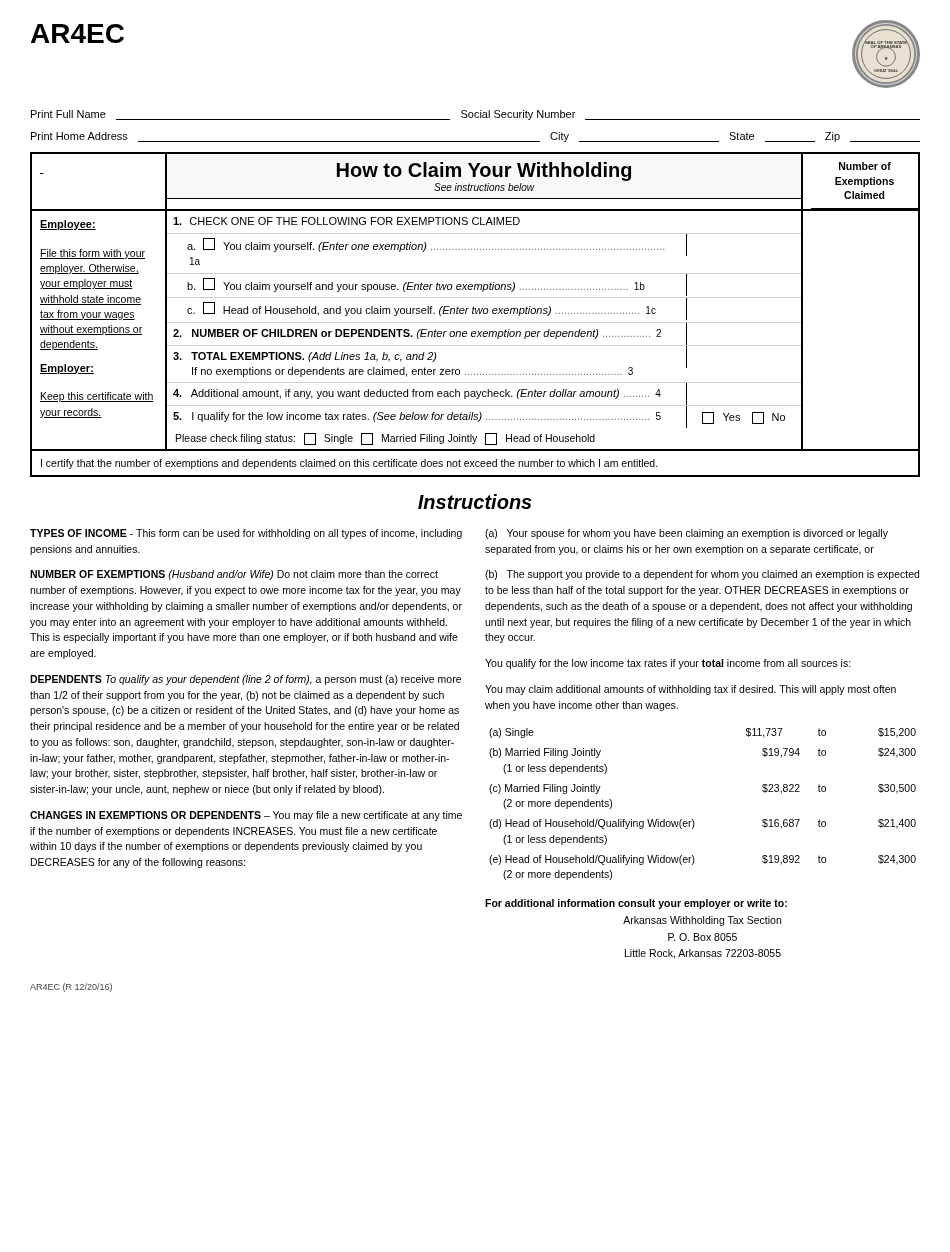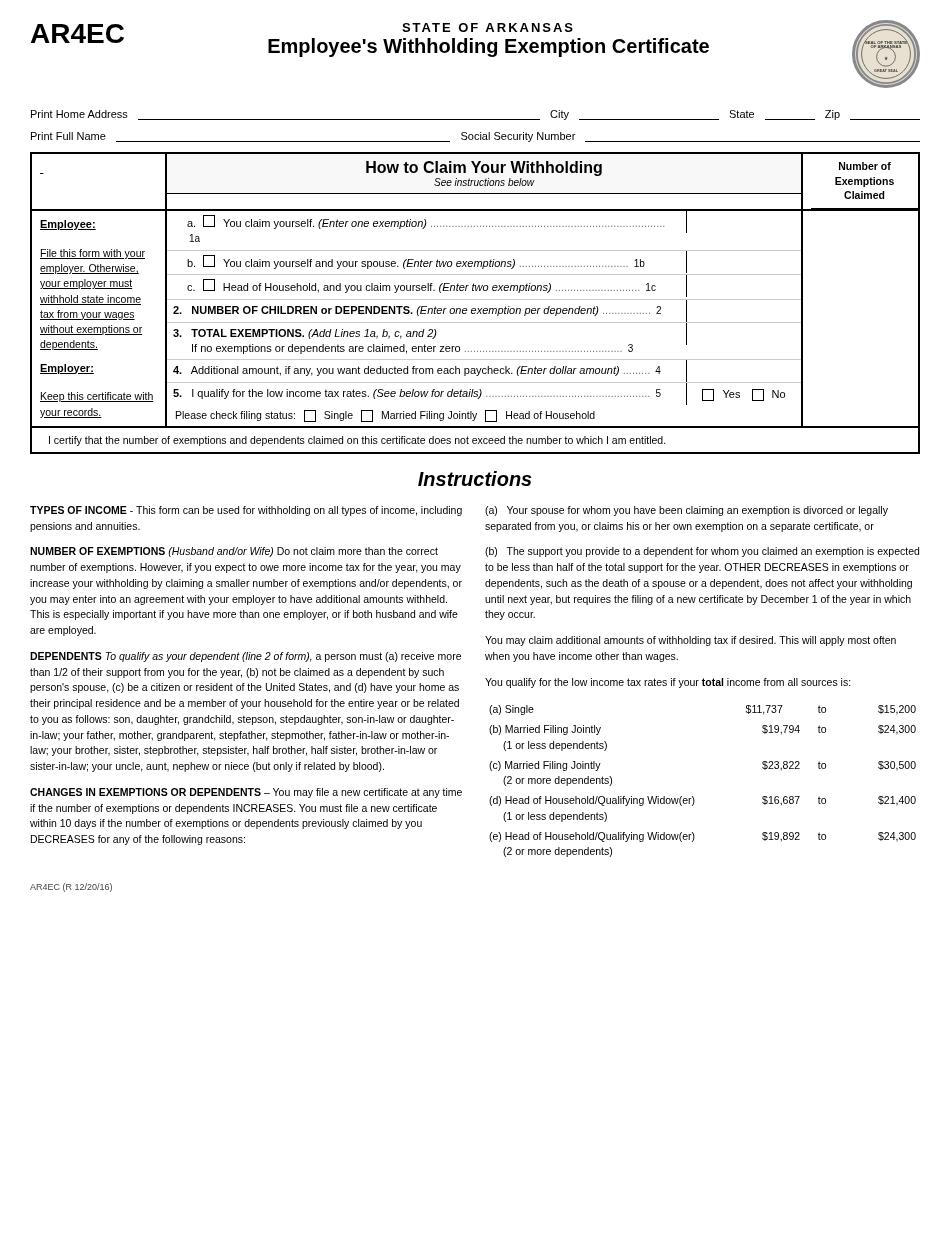--- a/index.html
+++ b/index.html
@@ -74,21 +74,21 @@
     .info-line {
       border-bottom: 1px solid #000;
       flex: 1;
       height: 14px;
     }
     .info-line-fixed {
       border-bottom: 1px solid #000;
       height: 14px;
     }
     .how-to-title {
-      font-size: 16px;
+      font-size: 20px;
       font-weight: bold;
     }
     .how-to-sub {
       font-size: 10px;
       font-style: italic;
     }
 
     
     .filing-row {
       padding: 2px 8px 4px 8px;
@@ -265,64 +265,60 @@
     }
     .sub-letter {
       margin-right: 4px;
       flex-shrink: 0;
     }
 
     .indent-a { padding-left: 20px; }
     .indent-b { padding-left: 20px; }
 
     .cert-row {
-      padding: 6px 16px;
+      padding: 6px 8px;
       font-size: 10.5px;
       border-top: 2px solid #000;
     }
   </style>
 </head>
 <body>
 
 <div class="header">
   <div class="form-id">AR4EC</div>
-  <div class="header-title">
-    <div class="state-name">STATE OF ARKANSAS</div>
-    <div class="form-title">Employee's Withholding Exemption Certificate</div>
-  </div>
   <div class="seal-circle">
     <svg width="66" height="66" viewBox="0 0 66 66">
       <circle cx="33" cy="33" r="31" fill="#e8e0d0" stroke="#888" stroke-width="2"></circle>
       <circle cx="33" cy="33" r="26" fill="none" stroke="#666" stroke-width="1"></circle>
       <text x="33" y="22" text-anchor="middle" font-size="4.5" font-weight="bold" fill="#333">SEAL OF THE STATE</text>
       <text x="33" y="27" text-anchor="middle" font-size="4.5" font-weight="bold" fill="#333">OF ARKANSAS</text>
       <ellipse cx="33" cy="36" rx="10" ry="10" fill="none" stroke="#666" stroke-width="1"></ellipse>
       <text x="33" y="39" text-anchor="middle" font-size="5" fill="#555">⚜</text>
       <text x="33" y="52" text-anchor="middle" font-size="4" fill="#444">GREAT SEAL</text>
     </svg>
   </div>
 </div>
 
 <div class="personal-info">
   <div class="info-row">
+    <span class="info-label">Print Full Name</span>
+    <div class="info-line"></div>
+    <span class="info-label">Social Security Number</span>
+    <div class="info-line"></div>
+  </div>
+  <div class="info-row">
     <span class="info-label">Print Home Address</span>
     <div class="info-line"></div>
     <span class="info-label">City</span>
     <div class="info-line-fixed" style="width:140px"></div>
     <span class="info-label">State</span>
     <div class="info-line-fixed" style="width:50px"></div>
     <span class="info-label">Zip</span>
     <div class="info-line-fixed" style="width:70px"></div>
   </div>
-  <div class="info-row">
-    <span class="info-label">Print Full Name</span>
-    <div class="info-line"></div>
-    <span class="info-label">Social Security Number</span>
-    <div class="info-line"></div>
-  </div>
 </div>
 
 <div class="main-border">
 
   <div class="row-flex header-row-top">
     <div class="col-employee" style="padding:6px 8px; font-weight:bold; font-size:12px;">&nbsp;</div>
     <div class="col-main">
       <div class="how-claim-block">
         <div class="how-to-title">How to Claim Your Withholding</div>
         <div class="how-to-sub">See instructions below</div>
@@ -337,20 +333,27 @@
 
     <div class="col-employee" style="padding:6px 8px; font-size:10.5px; line-height:1.45; border-bottom: none;">
       <div style="font-weight:bold; font-size:11px; margin-bottom:3px;">Employee:</div>
       <div style="margin-bottom:8px;margin-top:13px;">File this form with your employer. Otherwise, your employer must withhold state income tax from your wages without exemptions or dependents.</div>
       <div style="font-weight:bold; font-size:11px; margin-bottom:13px;">Employer:</div>
       <div>Keep this certificate with your records.</div>
     </div>
 
     <div class="col-main">
 
+      <div class="item-line" style="align-items:center; min-height:20px;">
+        <div class="item-text">
+          <span style="margin-right:4px; font-weight:bold;">1.</span>
+          <span>CHECK ONE OF THE FOLLOWING FOR EXEMPTIONS CLAIMED</span>
+        </div>
+        <div class="item-no-box"></div>
+      </div>
 
       <div class="item-line">
         <div class="item-text indent-a">
           <span class="sub-letter">a.</span>
           <span class="check-box-sq"></span>
           <span>You claim yourself.</span>
           <span style="font-style:italic;">(Enter one exemption)</span>
           <span style="color:#777;">.............................................................................</span>
           <span style="font-size:10px; margin-left:2px;">1a</span>
         </div>
@@ -503,25 +506,25 @@
         <span style="margin-right:6px;">(a)</span>
         <span>Your spouse for whom you have been claiming an exemption is divorced or legally separated from you, or claims his or her own exemption on a separate certificate, or</span>
       </div>
 
       <div class="inst-para">
         <span style="margin-right:6px;">(b)</span>
         <span>The support you provide to a dependent for whom you claimed an exemption is expected to be less than half of the total support for the year. OTHER DECREASES in exemptions or dependents, such as the death of a spouse or a dependent, does not affect your withholding until next year, but requires the filing of a new certificate by December 1 of the year in which they occur.</span>
       </div>
 
       <div class="inst-para">
+        <span>You qualify for the low income tax rates if your <strong>total</strong> income from all sources is:</span>
+      </div>
+
+      <div class="inst-para">
         <span>You may claim additional amounts of withholding tax if desired. This will apply most often when you have income other than wages.</span>
-      </div>
-
-      <div class="inst-para">
-        <span>You qualify for the low income tax rates if your <strong>total</strong> income from all sources is:</span>
       </div>
 
       <table class="income-table">
         <tbody id="income-table-body">
         <tr>
       <td style="width:55%;">(a) Single</td>
       <td style="text-align:center; white-space:nowrap;">$11,737</td>
       <td style="text-align:center; white-space:nowrap; padding:2px 6px;">to</td>
       <td style="text-align:right; white-space:nowrap;">$15,200</td>
     </tr>
@@ -545,19 +548,25 @@
     </tr>
             <tr>
       <td style="width:55%;">(e) Head of Household/Qualifying Widow(er)<br><span style="padding-left:14px;">(2 or more dependents)</span></td>
       <td style="text-align:right; white-space:nowrap;">$19,892</td>
       <td style="text-align:center; white-space:nowrap; padding:2px 6px;">to</td>
       <td style="text-align:right; white-space:nowrap;">$24,300</td>
     </tr>
           </tbody>
       </table>
 
+      <div class="contact-section">
+        <div class="contact-bold">For additional information consult your employer or write to:</div>
+        <div class="contact-center">Arkansas Withholding Tax Section</div>
+        <div class="contact-center">P. O. Box 8055</div>
+        <div class="contact-center">Little Rock, Arkansas  72203-8055</div>
+      </div>
     </div>
   </div>
 </div>
 
 <div class="footer">
   <span>AR4EC (R 12/20/16)</span>
 </div>
 
 </body></html>

